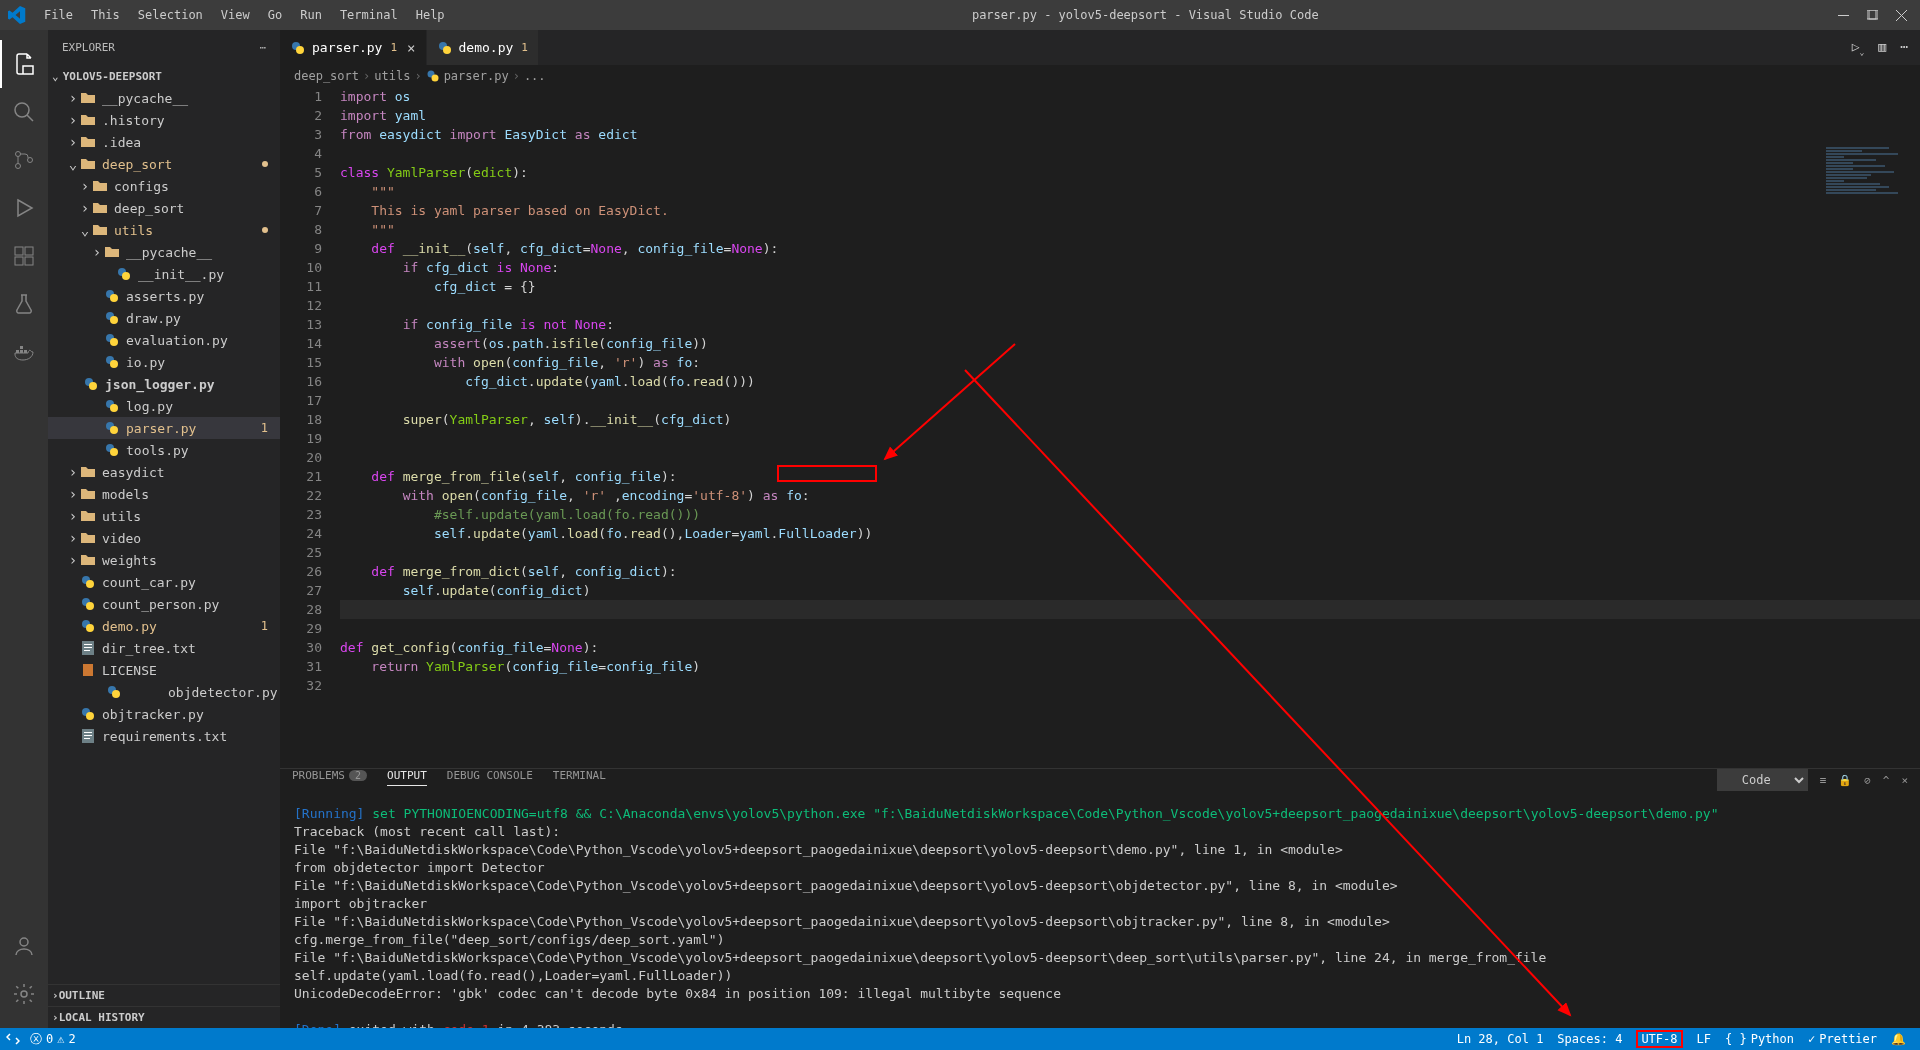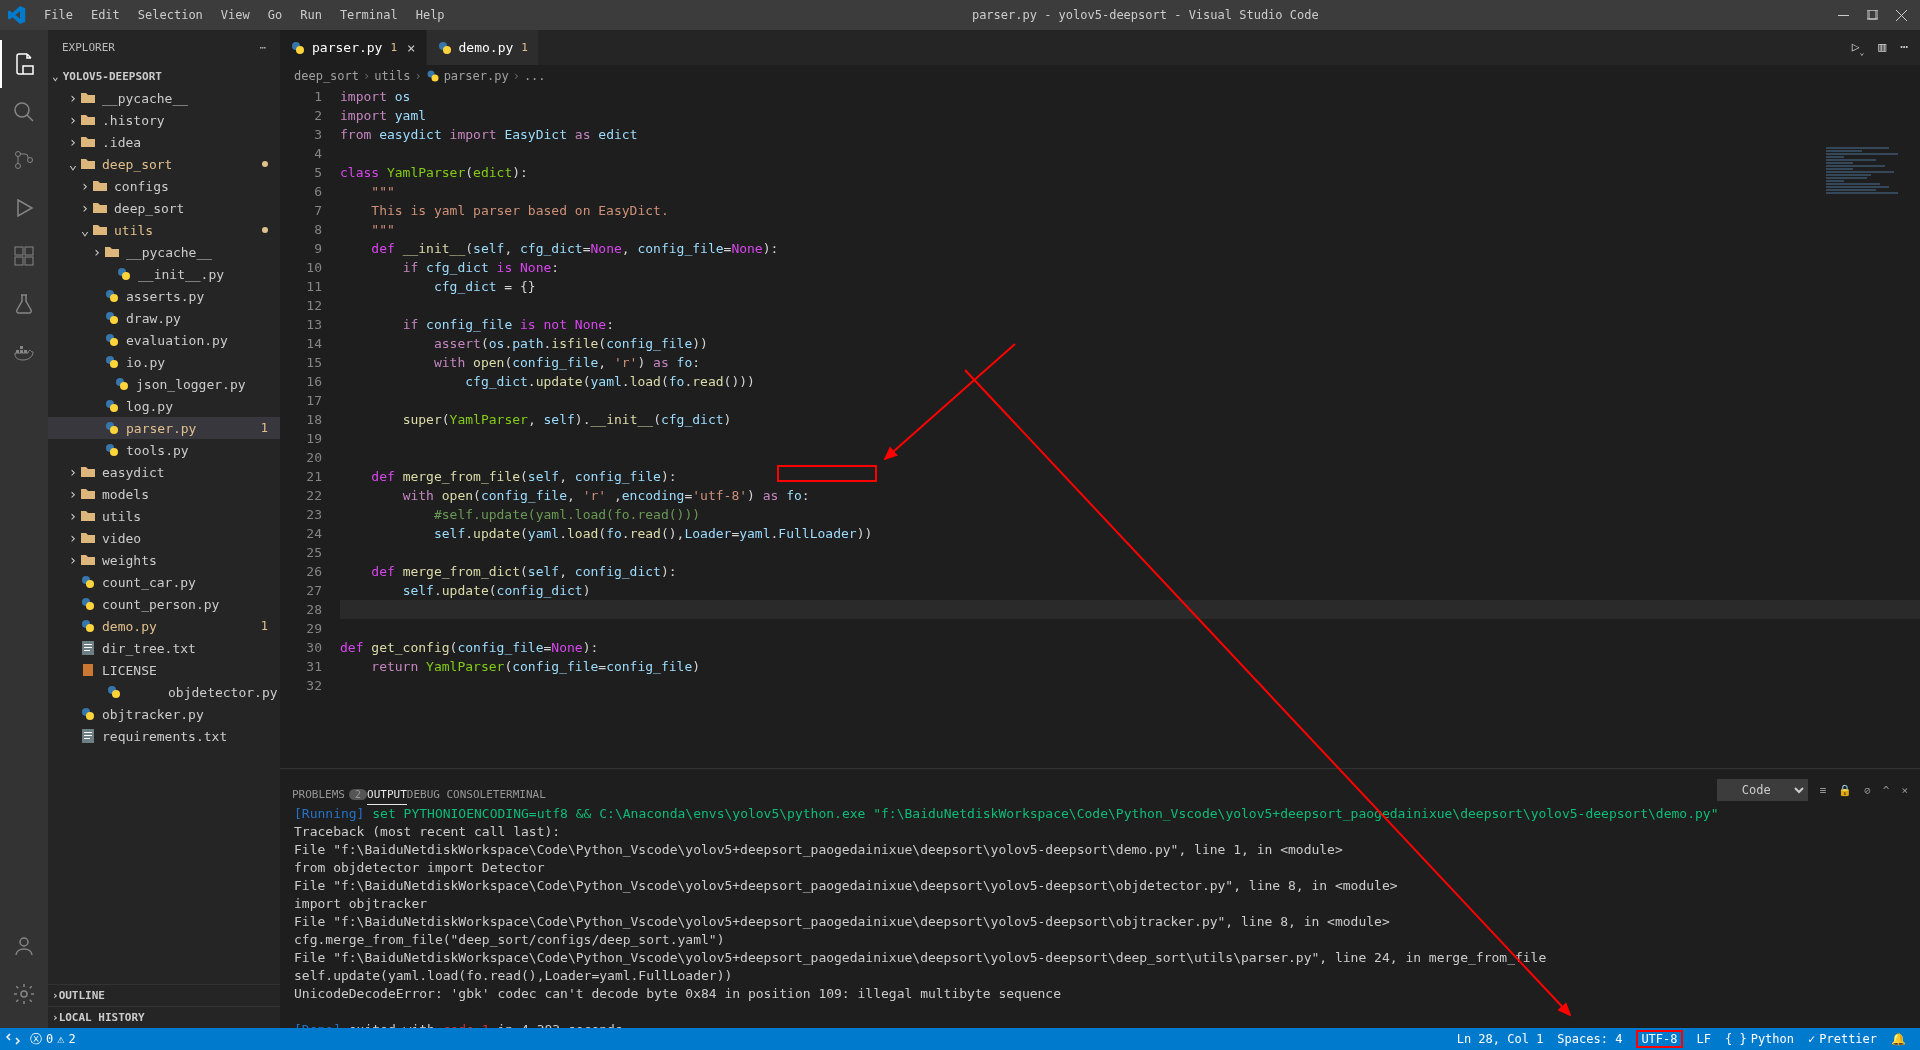--- a/index.html
+++ b/index.html
@@ -62,21 +62,21 @@
 .vr { color: #9cdcfe; }
 .st { color: #ce9178; }
 .cm { color: #6a9955; }
 
 
 .minimap { position: absolute; right: 4px; top: 60px; width: 90px; height: 120px; background: #1e1e1e; opacity: 0.7;}
 .minimap-line { height: 2px; margin-bottom: 1px; background: #3e5a74; }
 
 
 .terminal-panel { height: 260px; background: #1e1e1e; border-top: 1px solid #333; display: flex; flex-direction: column;}
-.terminal-tabs { height: 32px; display: flex; align-items: flex-end; padding: 0 12px; font-size: 11px; color: #969696;}
+.terminal-tabs { height: 32px; display: flex; align-items: flex-start; padding: 0 12px; gap: 20px; font-size: 11px; color: #969696;}
 .terminal-tab { cursor: pointer; display:flex; align-items:center; gap:4px;}
 .terminal-tab.active { color: #e7e7e7; border-bottom: 1px solid #e7e7e7; padding-bottom: 3px; margin-bottom: -4px;}
 .terminal-right { margin-left: auto; display: flex; align-items: center; gap: 12px;}
 .terminal-select { background: #3c3c3c; border: 1px solid #3c3c3c; color: #cccccc; padding: 2px 20px 2px 20px; font-size: 12px;}
 .terminal-content { flex: 1; padding: 4px 14px; font-family: Consolas, monospace; font-size: 13px; line-height: 18px; overflow: hidden; color: #cccccc;}
 .term-blue { color: #2472c8; }
 .term-green { color: #0dbc79; }
 .term-red { color: #cd3131; }
 .term-gray { color: #cccccc;}
 
@@ -94,21 +94,21 @@
 </style>
 </head>
 <body>
 
 <div class="title-bar">
   <svg class="logo" viewBox="0 0 24 24">
       <path fill="#007acc" d="M23 3L16 0 6 9 2 6 0 7v10l2 1 4-3 10 9 7-3V3zM16 17l-6-5 6-5v10z"></path>
     </svg>
   <div class="menu-items">
     <div class="menu-item">File</div>
-    <div class="menu-item">Edit</div>
+    <div class="menu-item">This</div>
     <div class="menu-item">Selection</div>
     <div class="menu-item">View</div>
     <div class="menu-item">Go</div>
     <div class="menu-item">Run</div>
     <div class="menu-item">Terminal</div>
     <div class="menu-item">Help</div>
   </div>
   <div class="title-center">parser.py - yolov5-deepsort - Visual Studio Code</div>
   <div class="window-controls">
     <svg class="wc-icon" viewBox="0 0 11 11">
@@ -290,21 +290,21 @@
           <span>evaluation.py</span>
         </div>
         <div class="tree-item" style="padding-left: 42px;">
           <span class="chevron-tree"></span>
           <svg width="16" height="16" class="file-icon">
             <circle cx="6" cy="6" r="4" fill="#3776ab"></circle>
             <circle cx="10" cy="10" r="4" fill="#ffd43b"></circle>
           </svg>
           <span>io.py</span>
         </div>
-        <div class="tree-item" style="padding-left: 52px;">
+        <div class="tree-item" style="padding-left: 21px; font-weight: bold;">
           <span class="chevron-tree"></span>
           <svg width="16" height="16" class="file-icon">
             <circle cx="6" cy="6" r="4" fill="#3776ab"></circle>
             <circle cx="10" cy="10" r="4" fill="#ffd43b"></circle>
           </svg>
           <span>json_logger.py</span>
         </div>
         <div class="tree-item" style="padding-left: 42px;">
           <span class="chevron-tree"></span>
           <svg width="16" height="16" class="file-icon">

